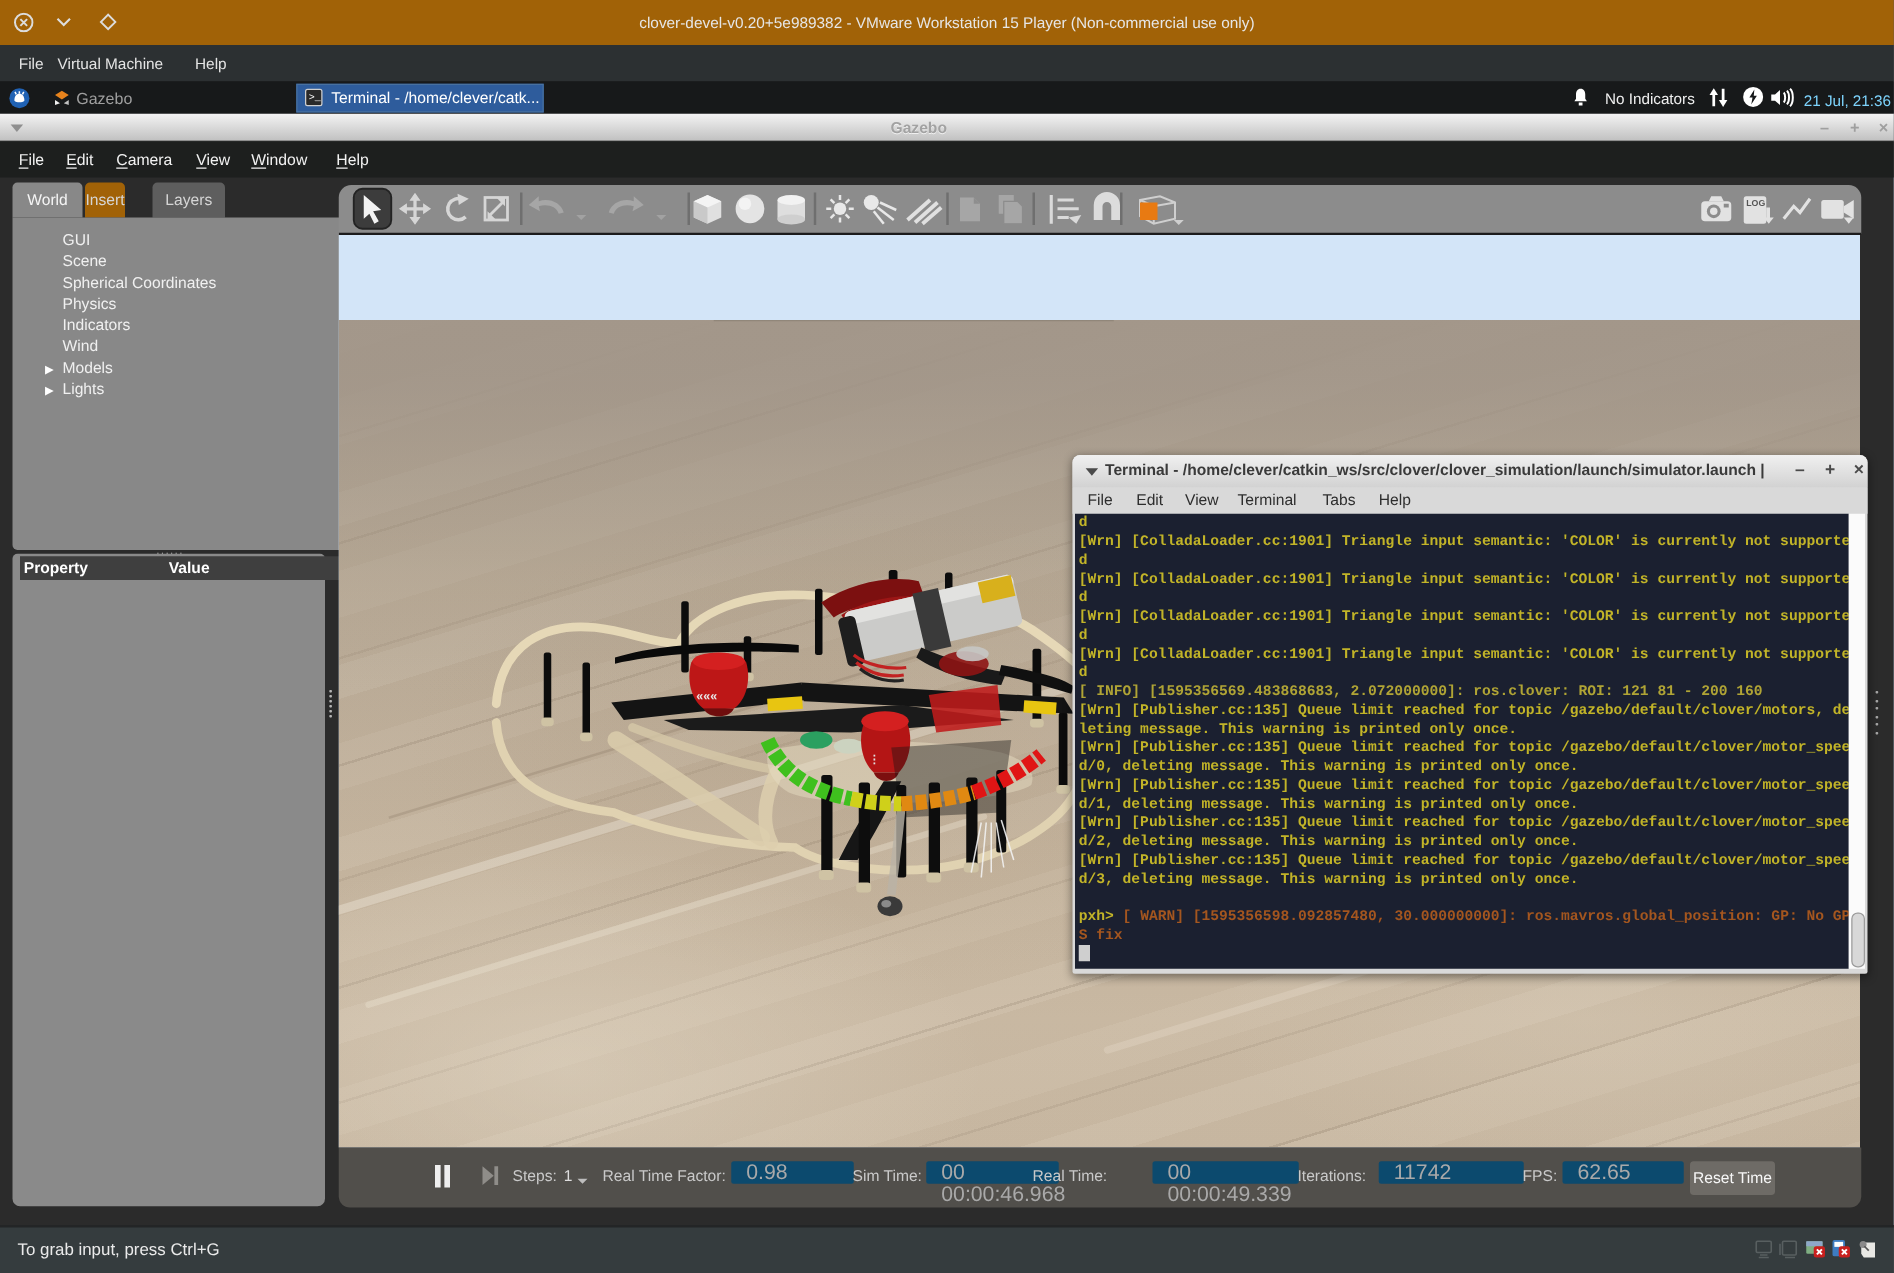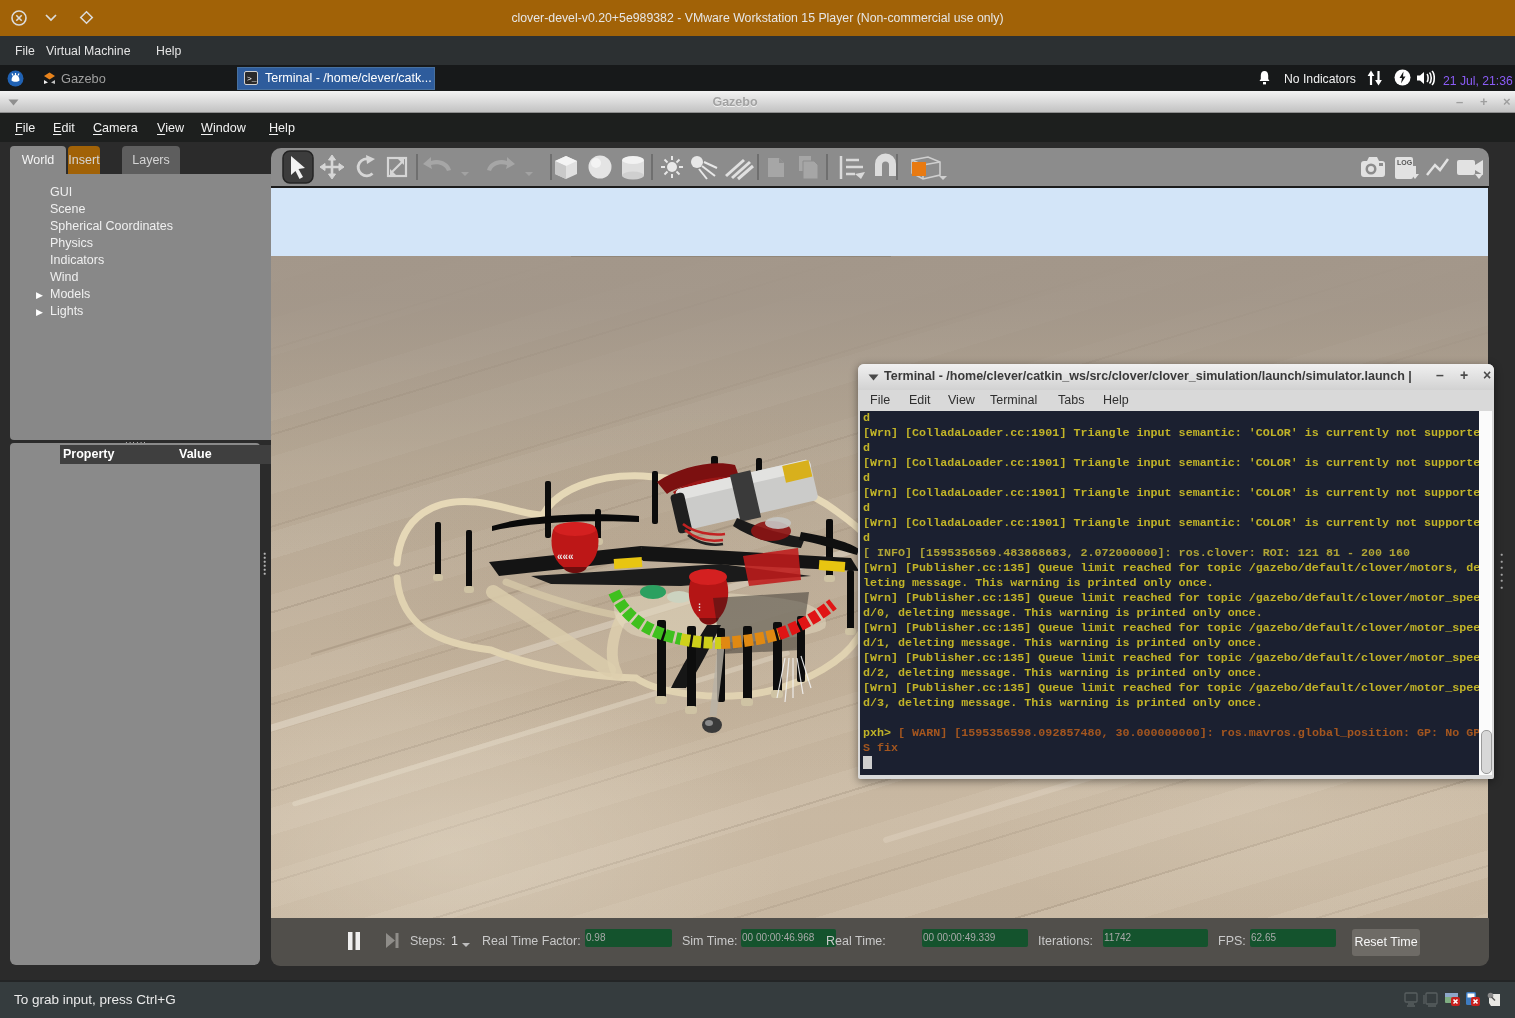--- a/index.html
+++ b/index.html
@@ -21,38 +21,38 @@
 #gzmenu u{text-decoration:underline;text-underline-offset:2px;}
 
 .tab{position:absolute;top:146px;height:28px;border-radius:4px 4px 0 0;font-size:12.5px;text-align:center;line-height:28px;}
 #tabw{left:10px;width:56px;background:#888888;color:#f5f5f5;}
 #tabi{left:68px;width:32px;background:#a16207;color:#d5d5d5;}
 #tabl{left:122px;width:58px;background:#5e5e5e;color:#d5d5d5;}
 #tree{left:10px;top:174px;width:298px;height:266px;background:#888888;border-radius:0 10px 4px 4px;color:#f0f0f0;font-size:12.5px;}
 #tree .it{position:absolute;left:40px;}
 #tree .ar{position:absolute;left:26px;font-size:9px;color:#fff;}
 #lower{left:10px;top:443px;width:250px;height:522px;background:#8a8a8a;border-radius:4px 4px 6px 6px;}
-#phead{position:absolute;left:6px;top:2px;width:286px;height:19px;background:#3f3f3f;color:#fff;font-size:12.5px;font-weight:bold;margin-left:44px;}
+#phead{position:absolute;left:6px;top:2px;width:286px;height:19px;background:#3f3f3f;color:#fff;font-size:12.5px;font-weight:bold;}
 #dots{left:125px;top:438px;color:#cfcfcf;font-size:8px;letter-spacing:1px;}
 
 #toolbar{left:271px;top:148px;width:1218px;height:38px;background:#8c8c8c;border-radius:10px 10px 0 0;border-bottom:2px solid #1c1c1c;}
 #view3d{left:271px;top:188px;width:1217px;height:730px;background:#d3e5f8;overflow:hidden;}
 #floor{position:absolute;left:0;top:68px;width:1217px;height:662px;
   background:
     repeating-linear-gradient(163deg, rgba(105,88,70,0.15) 0px, rgba(105,88,70,0.15) 2px, rgba(255,255,255,0) 2px, rgba(255,255,255,0) 88px, rgba(110,92,74,0.11) 88px, rgba(110,92,74,0.11) 90px, rgba(255,255,255,0) 90px, rgba(255,255,255,0) 170px),
     repeating-linear-gradient(163deg, rgba(252,250,244,0.05) 0px 26px, rgba(140,118,94,0.045) 26px 60px, rgba(250,246,238,0.03) 60px 96px, rgba(132,110,88,0.035) 96px 132px),
     linear-gradient(180deg,#a2968a 0px,#a89b8c 60px,#b2a492 160px,#bcad99 280px,#c5b59f 420px,#cbbba5 560px,#c9b9a3 662px);}
 #floorhaze{position:absolute;left:0;top:0;width:1217px;height:300px;
   background:linear-gradient(180deg, rgba(163,151,138,0.96) 0px, rgba(163,151,138,0.85) 45px, rgba(169,157,142,0.55) 120px, rgba(181,168,148,0.25) 210px, rgba(196,182,160,0) 300px);}
 #patchbl{position:absolute;left:-40px;top:420px;width:560px;height:300px;background:radial-gradient(ellipse at 40% 60%, rgba(232,223,206,0.38), rgba(232,223,206,0) 70%);}
 #patchbr{position:absolute;left:700px;top:430px;width:600px;height:260px;background:radial-gradient(ellipse at 50% 50%, rgba(224,213,194,0.24), rgba(224,213,194,0) 70%);}
 #horiz{position:absolute;left:300px;top:0px;width:320px;height:1px;background:rgba(125,115,102,0.45);}
 #timebar{left:271px;top:918px;width:1218px;height:48px;background:#514f4b;border-radius:0 0 9px 9px;color:#c9c9c9;font-size:12.5px;}
 #timebar .lb{position:absolute;top:16px;}
-#timebar .bx{position:absolute;top:11px;height:18px;background:#14532d;border-radius:2px;color:#a9a9a9;font-size:10px;line-height:18px;padding-left:1px;}
+#timebar .bx{position:absolute;top:11px;height:18px;background:#0c4a6e;border-radius:2px;color:#a9a9a9;font-size:17px;line-height:18px;padding-left:12px;}
 #resetbtn{position:absolute;left:1081px;top:11px;width:68px;height:27px;background:#6e6b66;border-radius:3px;color:#f7f7f7;font-size:12.5px;text-align:center;line-height:27px;}
 
 #term{left:858px;top:364px;width:636px;height:415px;background:#d9d9d9;border-radius:6px 6px 2px 2px;box-shadow:0 2px 8px rgba(0,0,0,0.45);}
 #termtitle{position:absolute;left:0;top:0;width:100%;height:26px;background:linear-gradient(180deg,#f0f0f0,#d2d2d2);border-radius:6px 6px 0 0;color:#3a3a3a;}
 #termmenu{position:absolute;left:0;top:26px;width:100%;height:21px;background:#d9d9d9;color:#2e2e2e;font-size:12.5px;}
 #termmenu span{position:absolute;top:3px;}
 #termbody{position:absolute;left:2px;top:47px;width:619px;height:364px;background:#1b2030;font-family:"Liberation Mono",monospace;font-weight:bold;font-size:11.7px;line-height:15px;white-space:pre;color:#c2b428;overflow:hidden;}
 #termscroll{position:absolute;left:621px;top:47px;width:13px;height:364px;background:#fbfbfb;}
 #termthumb{position:absolute;left:2px;top:319px;width:9px;height:42px;background:#d8d8d8;border:1px solid #9b9b9b;border-radius:5px;}
 
@@ -112,21 +112,21 @@
     <svg class="abs" style="left:1394px;top:4px" width="17" height="17" viewBox="0 0 17 17">
         <circle cx="8.5" cy="8.5" r="8" fill="#fff"></circle>
         <path d="M9.5 2.5 L5.5 9 L8 9 L7 14.5 L11.5 7.5 L9 7.5 Z" fill="#17191a"></path>
       </svg>
     <svg class="abs" style="left:1416px;top:5px" width="22" height="16" viewBox="0 0 22 16">
         <path d="M1 5.5 L4 5.5 L8 2 L8 14 L4 10.5 L1 10.5 Z" fill="#fff"></path>
         <path d="M11 4 C12.5 5.5 12.5 10.5 11 12" stroke="#fff" stroke-width="1.6" fill="none"></path>
         <path d="M13.5 2.5 C15.8 4.6 15.8 11.4 13.5 13.5" stroke="#fff" stroke-width="1.6" fill="none"></path>
         <path d="M16 1 C19 3.6 19 12.4 16 15" stroke="#fff" stroke-width="1.6" fill="none"></path>
       </svg>
-    <span class="abs" style="left:1443px;top:9px;color:#8b5cf6;font-size:12.2px;white-space:nowrap">21 Jul, 21:36</span>
+    <span class="abs" style="left:1443px;top:9px;color:#7dd3fc;font-size:12.2px;white-space:nowrap">21 Jul, 21:36</span>
   </div>
 
   <div class="abs" id="gztitle">
     <svg class="abs" style="left:8px;top:8px" width="11" height="7" viewBox="0 0 11 7">
         <path d="M0.5 0.5 L10.5 0.5 L5.5 6.5 Z" fill="#8f8f8f"></path>
       </svg>
     <div class="gt">Gazebo</div>
     <span class="wb" style="left:1456px">–</span>
     <span class="wb" style="left:1480px">+</span>
     <span class="wb" style="left:1503px">×</span>

